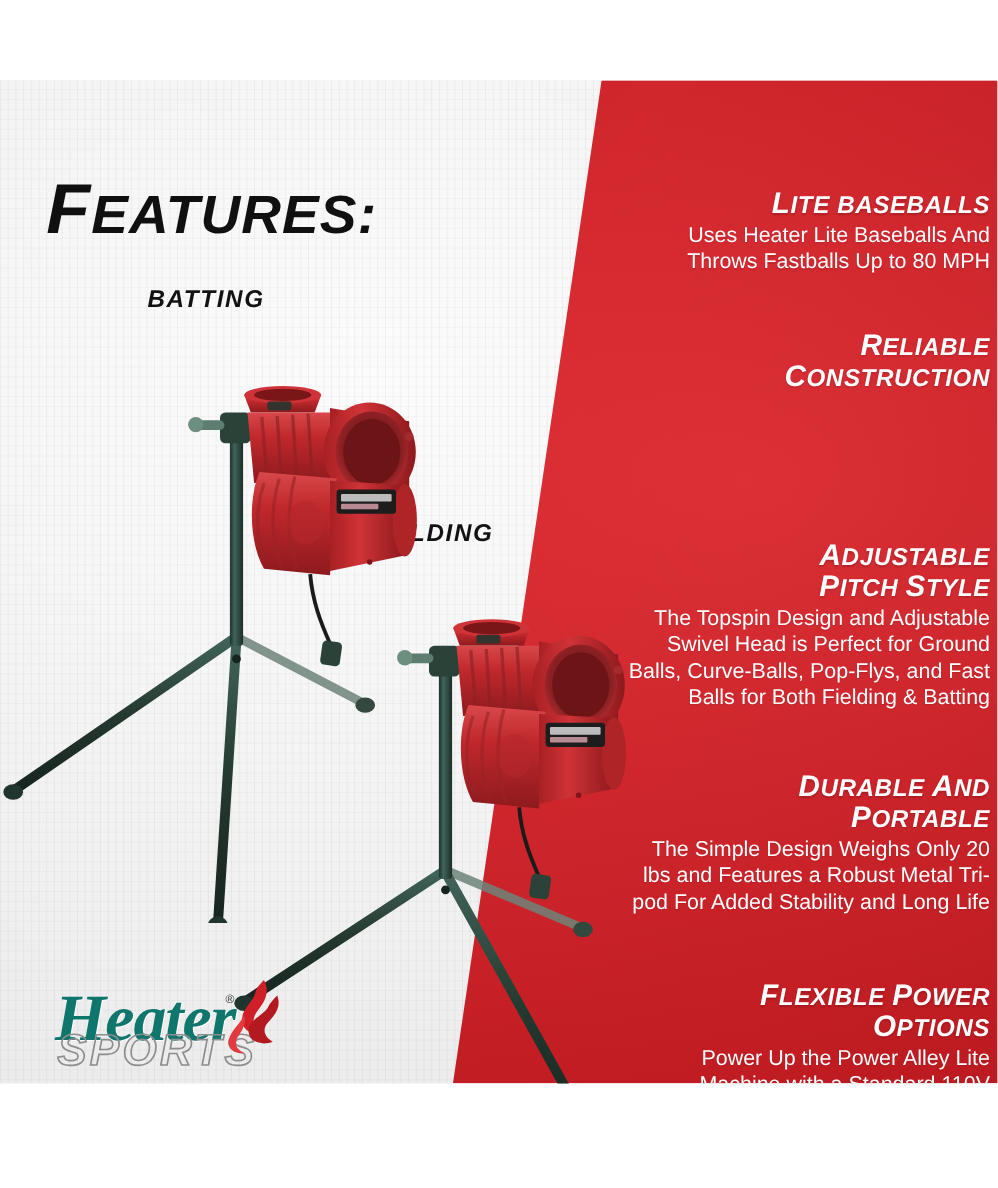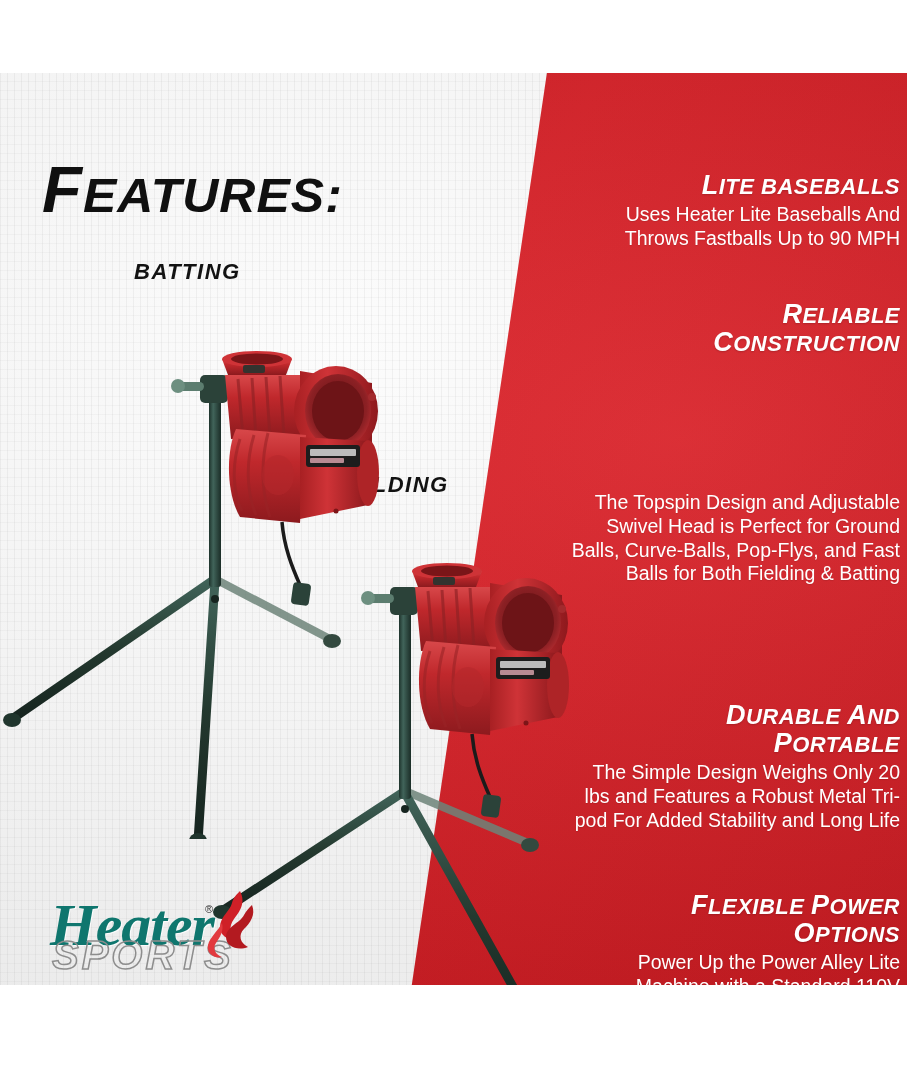--- a/index.html
+++ b/index.html
@@ -300,31 +300,35 @@
       <path d="M40 2 C46 14 40 22 34 30 C28 38 30 46 38 50 C30 52 20 48 20 38 C20 28 30 22 32 14 C33 9 37 5 40 2 Z" fill="#cf2027"></path>
       <path d="M52 16 C56 26 50 34 44 40 C38 46 40 54 48 58 C38 62 26 58 26 48 C26 38 40 34 44 26 C46 22 50 18 52 16 Z" fill="#b31a20"></path>
       <path d="M22 34 C24 42 20 48 16 54 C12 60 16 66 22 68 C14 70 6 64 8 56 C10 48 18 42 22 34 Z" fill="#e23a3f"></path>
     </svg>
   </div>
 
   <div class="copy-block" style="top:98px">
     <div class="feat-head">
       <span class="cap">L</span><span class="sm">ITE BASEBALLS</span>
     </div>
-    <p class="feat-body">Uses Heater Lite Baseballs And Throws Fastballs Up to 90 MPH</p>
+    <p class="feat-body">Uses Heater Lite Baseballs And Throws Fastballs Up to 80 MPH</p>
   </div>
 
   <div class="copy-block" style="top:227px">
     <div class="feat-head">
       <div><span class="cap">R</span><span class="sm">ELIABLE</span></div>
       <div><span class="cap">C</span><span class="sm">ONSTRUCTION</span></div>
     </div>
   </div>
 
   <div class="copy-block" style="top:418px">
+    <div class="feat-head">
+      <div><span class="cap">A</span><span class="sm">DJUSTABLE</span></div>
+      <div><span class="cap">P</span><span class="sm">ITCH </span><span class="cap">S</span><span class="sm">TYLE</span></div>
+    </div>
     <p class="feat-body">The Topspin Design and Adjustable Swivel Head is Perfect for Ground Balls, Curve-Balls, Pop-Flys, and Fast Balls for Both Fielding &amp; Batting</p>
   </div>
 
   <div class="copy-block" style="top:628px">
     <div class="feat-head">
       <div><span class="cap">D</span><span class="sm">URABLE </span><span class="cap">A</span><span class="sm">ND</span></div>
       <div><span class="cap">P</span><span class="sm">ORTABLE</span></div>
     </div>
     <p class="feat-body">The Simple Design Weighs Only 20 lbs and Features a Robust Metal Tri-pod For Added Stability and Long Life</p>
   </div>

